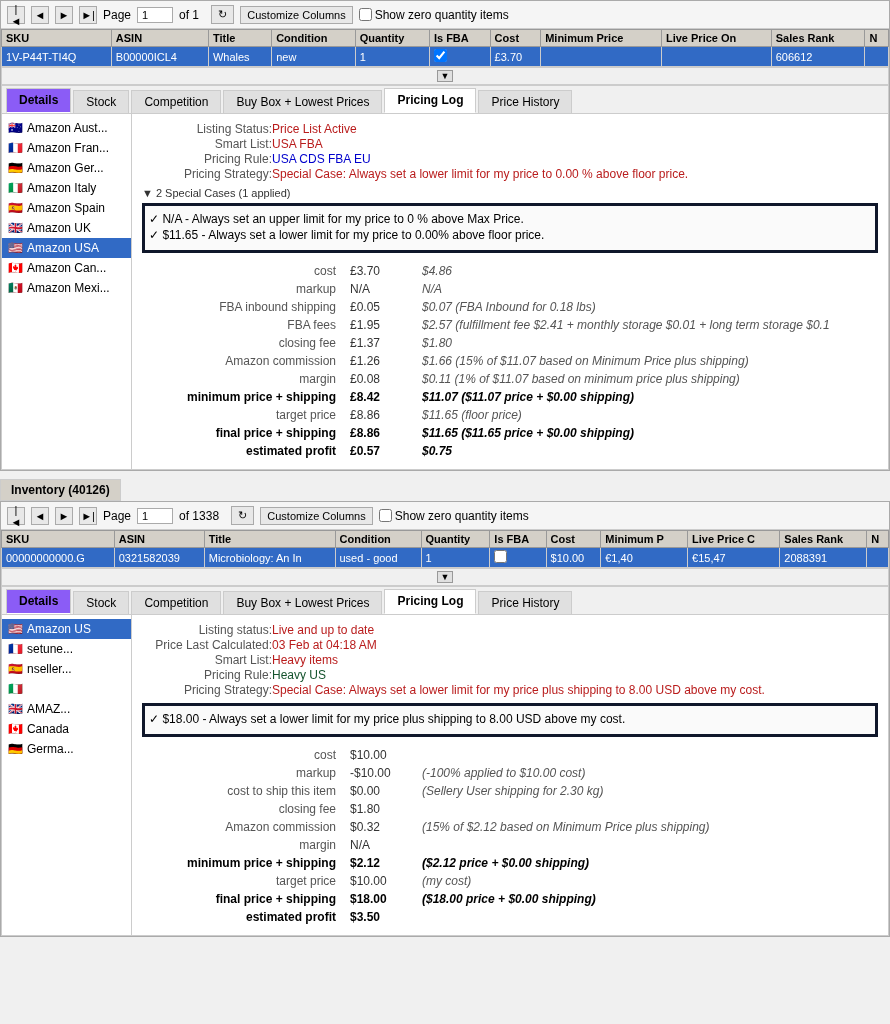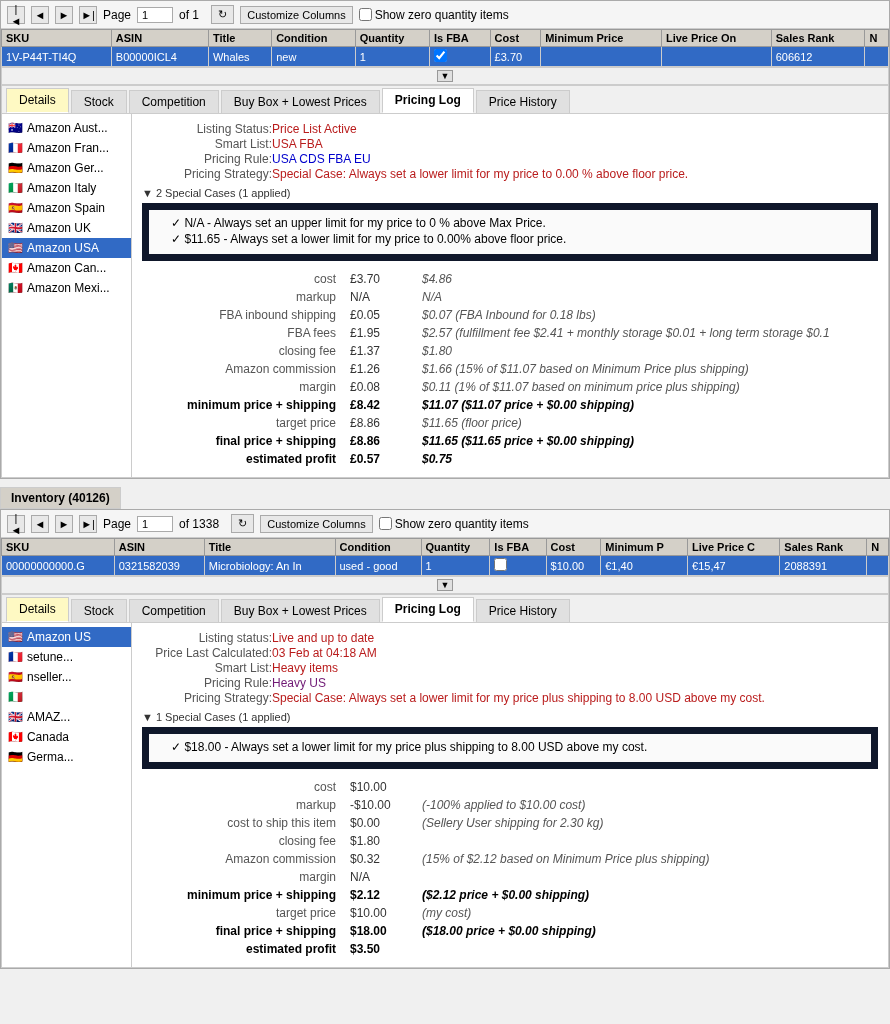--- a/index.html
+++ b/index.html
@@ -47,21 +47,21 @@
       margin: 0;
     }
 
     
     .tabs { display: flex; border-bottom: 1px solid #ccc; background: #f0f0f0; }
     .tab {
       padding: 4px 12px; border: 1px solid #ccc; border-bottom: none;
       cursor: pointer; background: #e0e0e0; margin-right: 2px; margin-top: 4px;
       font-size: 12px;
     }
-    .tab.active { background: #fef9c3; border-bottom: 1px solid #fff; margin-top: 2px; font-weight: normal; }
+    .tab.active { background: #8b5cf6; border-bottom: 1px solid #fff; margin-top: 2px; font-weight: bold; }
     .tab:first-child { margin-left: 4px; }
 
     
     .detail-content { display: flex; }
 
     
     .marketplace-list {
       width: 130px; min-width: 130px; border-right: 1px solid #ccc;
       padding: 4px 0;
     }
@@ -76,21 +76,21 @@
 
     
     .info-section { margin-bottom: 6px; }
     .info-row { display: flex; margin-bottom: 1px; font-size: 11px; text-align: right; }
     .info-label { width: 130px; color: #555; }
     .info-value { color: #b91c1c; }
 
     
     .special-cases-header { color: #333; font-size: 11px; margin-bottom: 4px; cursor: pointer; }
     .special-cases-box {
-      border: 7px solid #0f172a; padding: 6px 22px; margin-bottom: 8px;
+      border: 3px solid #0f172a; padding: 6px 4px; margin-bottom: 8px;
       background: #fafafa; font-size: 11px;
     }
     .special-case-item { margin-bottom: 2px; }
 
     
     .calc-table { width: 100%; font-size: 11px; }
     .calc-table tr td { padding: 1px 4px; }
     .calc-table .calc-label { text-align: right; color: #555; width: 200px; padding-right: 8px; }
     .calc-table .calc-val1 { color: #333; width: 70px; }
     .calc-table .calc-val2 { color: #555; font-style: italic; }
@@ -416,29 +416,28 @@
           <div class="info-row">
             <span class="info-label">Price Last Calculated:</span>
             <span class="info-value">03 Feb at 04:18 AM</span>
           </div>
           <div class="info-row">
             <span class="info-label">Smart List:</span>
             <span class="info-value">Heavy items</span>
           </div>
           <div class="info-row">
             <span class="info-label">Pricing Rule:</span>
-            <span class="info-value link" style="color:#701a75;">Heavy US</span>
+            <span class="info-value link" style="color:#14532d;">Heavy US</span>
           </div>
           <div class="info-row">
             <span class="info-label">Pricing Strategy:</span>
             <span class="info-value">Special Case: Always set a lower limit for my price plus shipping to 8.00 USD above my cost.</span>
           </div>
         </div>
 
-        <div class="special-cases-header">▼ 1 Special Cases (1 applied)</div>
         <div class="special-cases-box">
           <div class="special-case-item">✓ $18.00 - Always set a lower limit for my price plus shipping to 8.00 USD above my cost.</div>
         </div>
 
         <table class="calc-table">
           <tbody>
               <tr>
             <td class="calc-label">cost</td>
             <td class="calc-val1">$10.00</td>
             <td class="calc-val2"></td>

